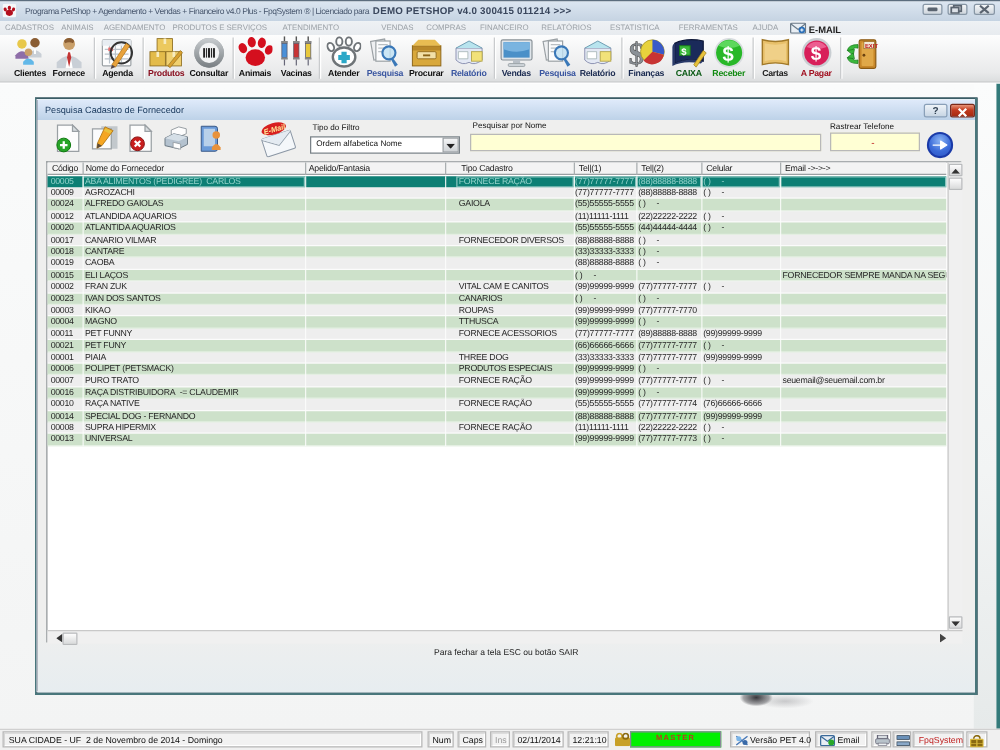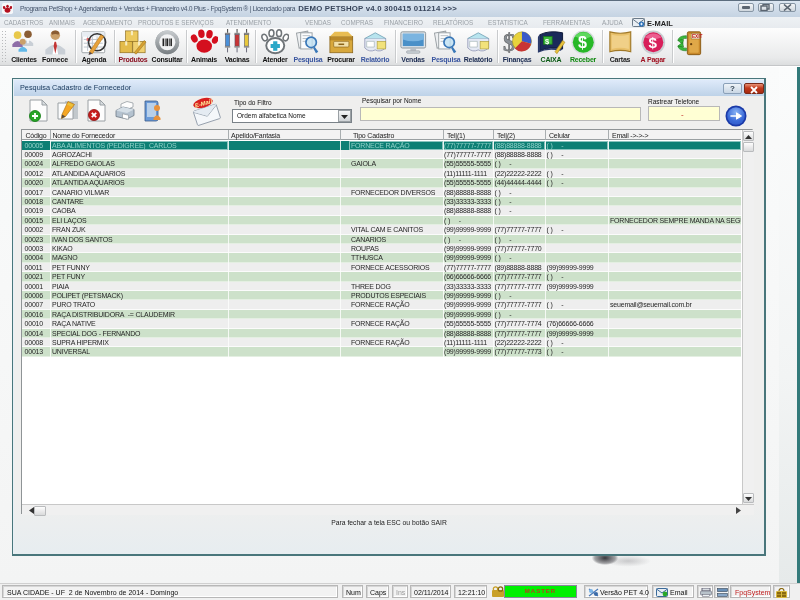--- a/index.html
+++ b/index.html
@@ -11,21 +11,21 @@
 #titletxt b{color:#39465c;font-size:7.8px;letter-spacing:0.2px;}
 #menubar{left:0;top:17px;width:800px;height:11px;background:linear-gradient(#eef1f4,#e7ebef);}
 .mi{top:19px;font-size:6.3px;color:#9ba1a7;}
 #toolbar{left:0;top:28px;width:800px;height:38px;background:linear-gradient(#fdfdfd,#e9eaeb 80%,#dcdedf);border-bottom:1px solid #c4c6c8;}
 .tsep{top:30px;width:1px;height:33px;background:#c9cbcd;box-shadow:1px 0 0 #fff;}
 .ticon{top:1px;}
 
 #mdi{left:0;top:67px;width:800px;height:516px;background:linear-gradient(180deg,#fafbfb,#f3f4f4);}
 #tealR{left:797px;top:67px;width:3px;height:516px;background:#337a7a;}
 
-#win{left:12px;top:78px;width:754px;height:478px;background:#0f172a;border:1px solid #49767b;border-right-width:2px;border-bottom-width:2px;box-shadow:inset 0 0 0 1px #e7f0f6;}
+#win{left:28px;top:78px;width:754px;height:478px;background:#0f172a;border:1px solid #49767b;border-right-width:2px;border-bottom-width:2px;box-shadow:inset 0 0 0 1px #e7f0f6;}
 #wtitle{left:1px;top:1px;width:750px;height:16px;background:linear-gradient(#dfeafa,#bdd2e8);}
 #wtitletxt{left:6px;top:3px;font-size:7.3px;color:#16365a;}
 .wbtn{top:4px;height:10px;border-radius:2px;font-size:7px;text-align:center;}
 .wbtn svg{display:block;margin:0 auto;}
 #wbody{left:1px;top:17px;width:750px;height:458px;background:linear-gradient(#efefee 88%,#e7edf0);}
 
 .flab{font-size:6.5px;color:#111;}
 .yellow{background:#ffffd4;border:1px solid #b8b8b8;}
 
 #grid{left:7px;top:33px;width:732px;height:385px;background:#fff;border:1px solid #8f9496;border-right:1px solid #d8d8d8;border-bottom:none;}

